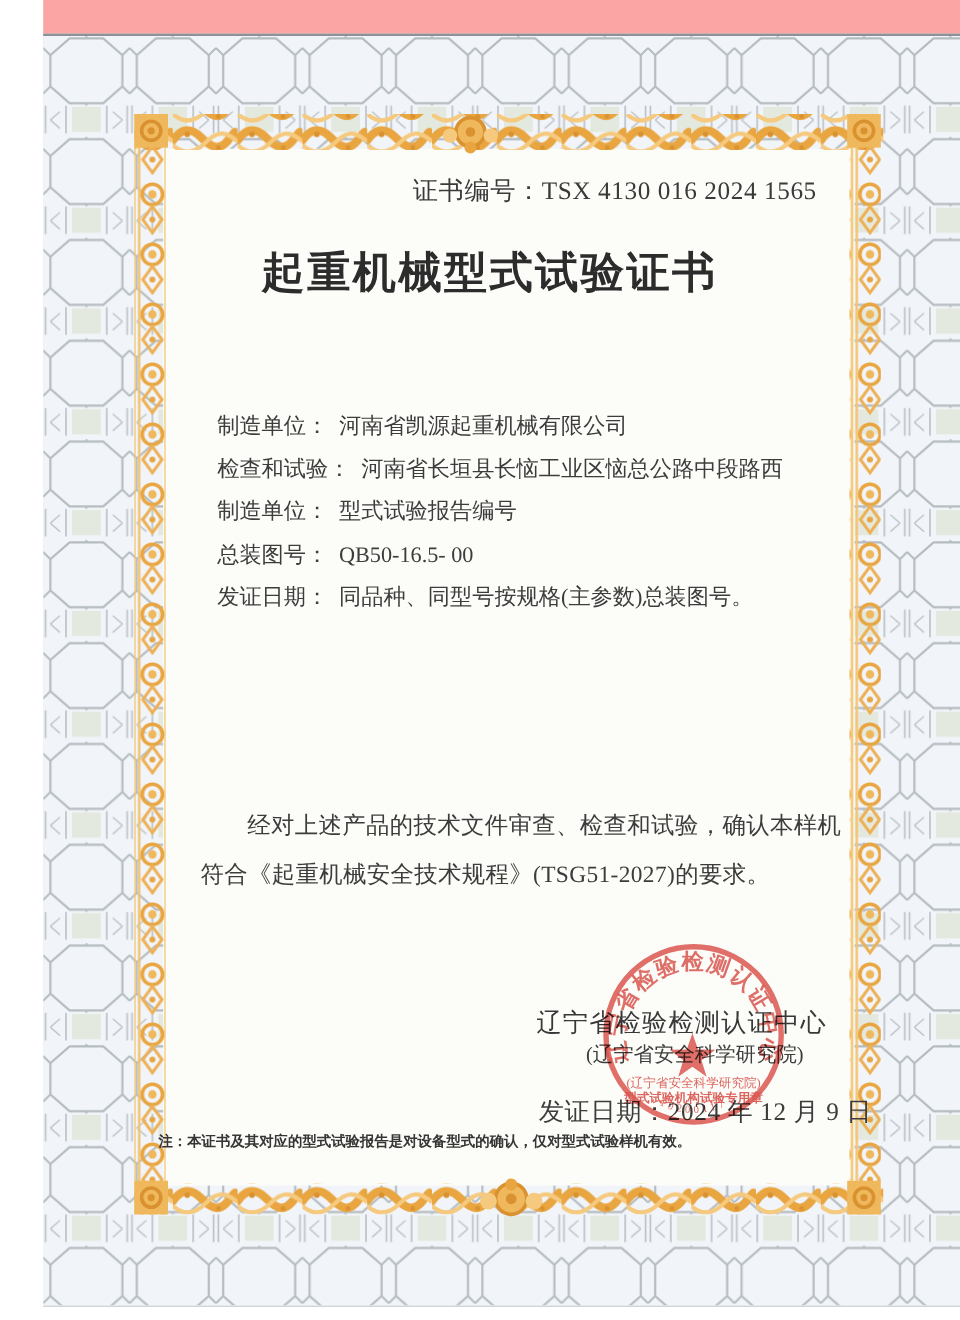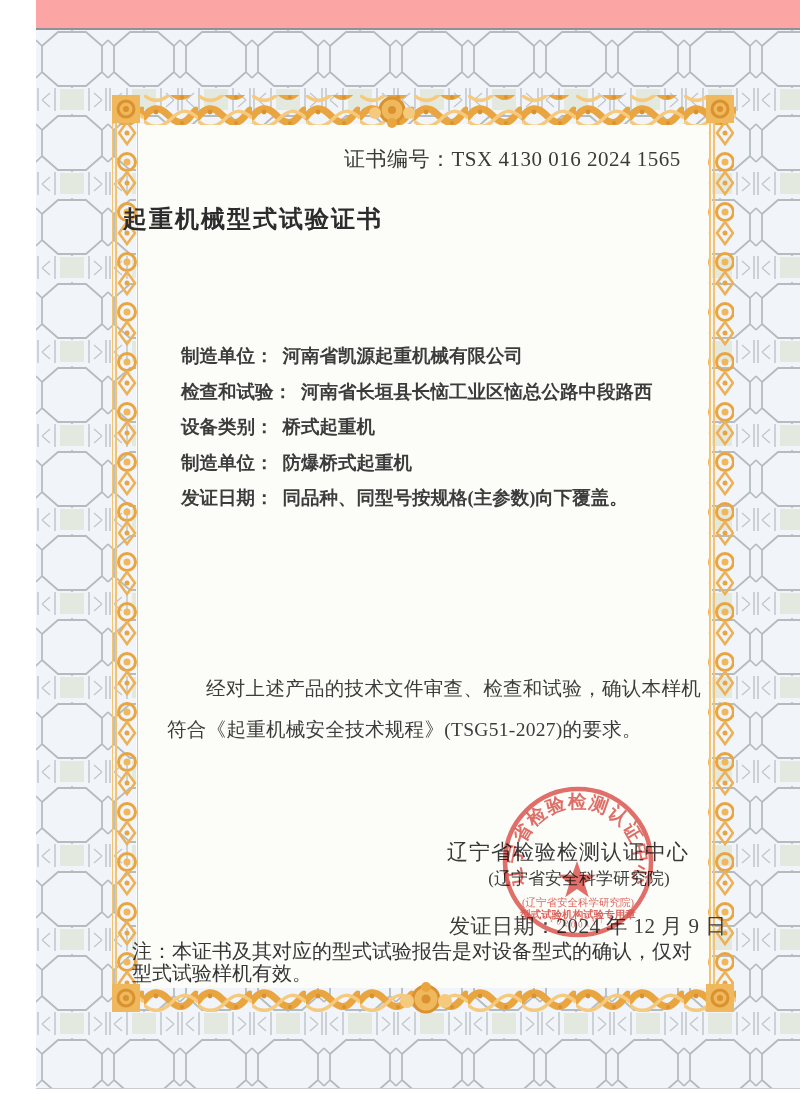--- a/index.html
+++ b/index.html
@@ -7,32 +7,32 @@
   .stage{position:relative;width:800px;height:872px;background:#fca5a5;margin-left:36px;}
   
   .paper{position:absolute;left:0;top:28px;width:776px;height:1058px;background:#f1f4f8;
     border-top:2px solid #8d9298;border-right:1px solid #c9cdd2;border-bottom:1px solid #c9cdd2;}
   .paper svg{position:absolute;left:0;top:0;}
   .inner-panel{position:absolute;left:100px;top:124px;width:576px;height:864px;background:#fcfcf9;}
   .frame-svg{position:absolute;left:0;top:0;width:800px;height:1100px;pointer-events:none;}
   
   .t{position:absolute;color:#3c3c3c;}
   .cert-no{left:308px;top:145px;font-size:21px;letter-spacing:.5px;color:#3a3a3a;}
-  .title{left:87px;top:203px;width:570px;font-size:24px;font-weight:bold;
+  .title{left:87px;top:203px;width:570px;text-align:center;font-size:36px;font-weight:bold;
     letter-spacing:2px;color:#2c2c2c;}
-  .fields{left:145px;top:339px;font-weight:bold;}
+  .fields{left:145px;top:339px;}
   .field-row{height:35.6px;line-height:35.6px;font-size:18.5px;white-space:nowrap;}
   .f-value{margin-left:9px;}
   .statement{left:131px;top:668px;width:537px;font-size:19.5px;line-height:41px;
     text-indent:2em;letter-spacing:.3px;}
   .issuer{left:377px;top:838px;width:310px;text-align:center;}
   .issuer-name{font-size:21px;line-height:28px;letter-spacing:1px;color:#383838;}
   .issuer-sub{font-size:17px;line-height:26px;margin-left:22px;color:#3d3d3d;}
   .issue-date{left:413px;top:912px;font-size:21px;letter-spacing:.5px;}
-  .note{left:96px;top:941px;width:578px;font-size:20px;line-height:21.5px;color:#353535;}
+  .note{left:96px;top:941px;width:578px;font-size:12px;line-height:21.5px;color:#353535;font-weight:bold;}
   .seal-svg{position:absolute;left:0;top:0;width:800px;height:1100px;mix-blend-mode:multiply;
     opacity:.9;pointer-events:none;}
 </style>
 </head>
 <body>
 
 <div class="stage">
 
   <div class="paper">
     <svg width="776" height="1058" aria-hidden="true">
@@ -113,23 +113,23 @@
     </g>
   </svg>
 
   <div class="t cert-no"><span>证书编号：</span><span>TSX 4130 016 2024 1565</span></div>
 
   <div class="t title">起重机械型式试验证书</div>
 
   <div class="t fields">
     <div class="field-row"><span class="f-label">制造单位：</span><span class="f-value">河南省凯源起重机械有限公司</span></div>
     <div class="field-row"><span class="f-label">检查和试验：</span><span class="f-value">河南省长垣县长恼工业区恼总公路中段路西</span></div>
-    <div class="field-row"><span class="f-label">设备类别：</span><span class="f-value">桥式起重机</span></div>
-    <div class="field-row"><span class="f-label">制造单位：</span><span class="f-value">防爆桥式起重机</span></div>
-    <div class="field-row"><span class="f-label">发证日期：</span><span class="f-value">同品种、同型号按规格(主参数)向下覆盖。</span></div>
+    <div class="field-row"><span class="f-label">制造单位：</span><span class="f-value">型式试验报告编号</span></div>
+    <div class="field-row"><span class="f-label">总装图号：</span><span class="f-value">QB50-16.5- 00</span></div>
+    <div class="field-row"><span class="f-label">发证日期：</span><span class="f-value">同品种、同型号按规格(主参数)总装图号。</span></div>
   </div>
 
   <div class="t statement">经对上述产品的技术文件审查、检查和试验，确认本样机符合《起重机械安全技术规程》(TSG51-2027)的要求。</div>
 
   <div class="t issuer">
     <div class="issuer-name">辽宁省检验检测认证中心</div>
     <div class="issuer-sub">(辽宁省安全科学研究院)</div>
   </div>
 
   <div class="t issue-date">发证日期：2024 年 12 月 9 日</div>

